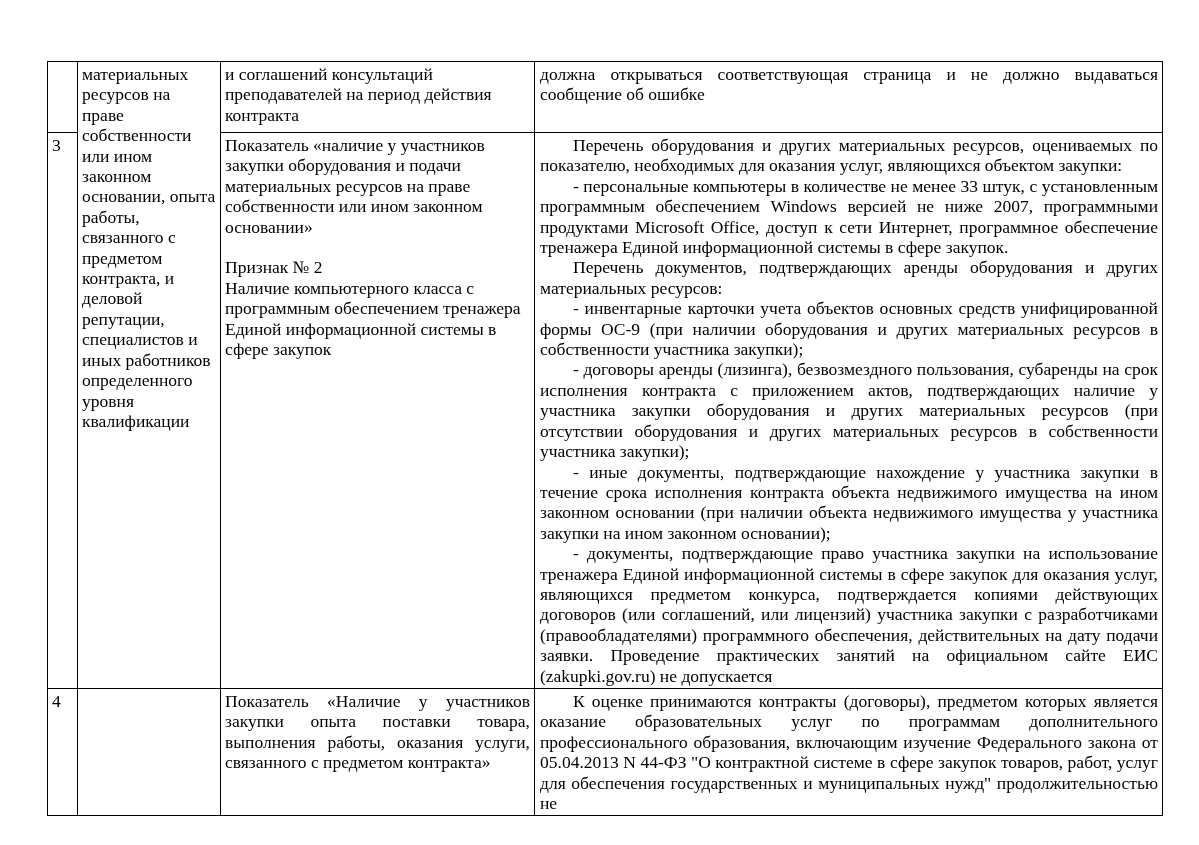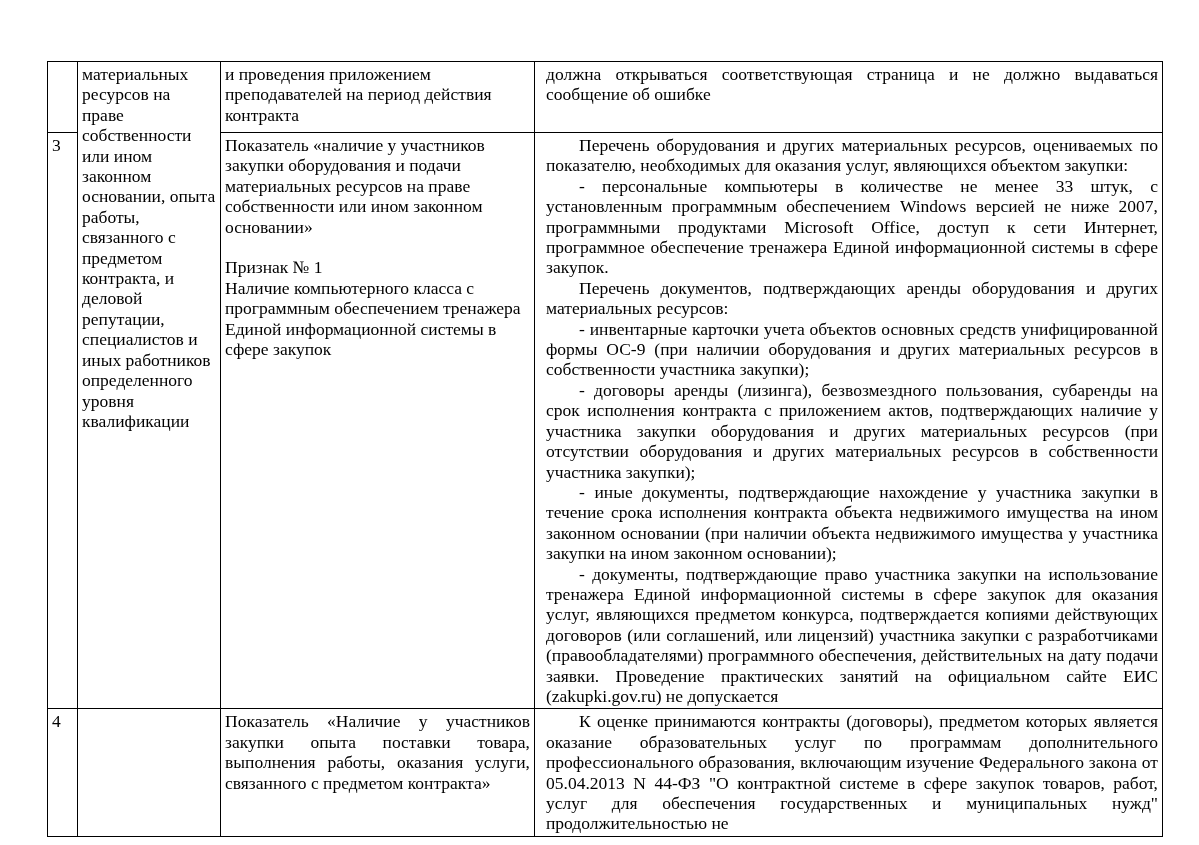--- a/index.html
+++ b/index.html
@@ -25,21 +25,21 @@
   }
   td {
     border: 1px solid #000000;
     vertical-align: top;
     padding: 2px 4px 2px 4px;
     font-size: 17.5px;
     line-height: 20.4px;
     overflow: hidden;
     word-spacing: normal;
   }
-  td.cell-content { padding-left: 11px; }
+  td.cell-content { padding-left: 5px; }
   tr.row-cont  { height: 71px; }
   tr.row-three { height: 529px; }
   tr.row-four  { height: 113px; }
   p { margin: 0; padding: 0; }
   .just { text-align: justify; }
   .ind  { text-indent: 33px; }
   .blank-line { min-height: 20.4px; }
 </style>
 </head>
 <body>
@@ -52,33 +52,33 @@
       <col style="width:314px">
       <col style="width:628px">
     </colgroup>
     <tbody>
       <tr class="row-cont">
         <td></td>
         <td rowspan="2">
           <p>материальных ресурсов на праве собственности или ином законном основании, опыта работы, связанного с предметом контракта, и деловой репутации, специалистов и иных работников определенного уровня квалификации</p>
         </td>
         <td>
-          <p>и проведения приложением преподавателей на период действия контракта</p>
+          <p>и соглашений консультаций преподавателей на период действия контракта</p>
         </td>
         <td class="cell-content">
           <p class="just">должна открываться соответствующая страница и не должно выдаваться сообщение об ошибке</p>
         </td>
       </tr>
 
       <tr class="row-three">
         <td>3</td>
         <td>
           <p>Показатель «наличие у участников закупки оборудования и подачи материальных ресурсов на праве собственности или ином законном основании»</p>
           <p class="blank-line"></p>
-          <p>Признак № 1</p>
+          <p>Признак № 2</p>
           <p>Наличие компьютерного класса с программным обеспечением тренажера Единой информационной системы в сфере закупок</p>
         </td>
         <td class="cell-content">
           <p class="just ind">Перечень оборудования и других материальных ресурсов, оцениваемых по показателю, необходимых для оказания услуг, являющихся объектом закупки:</p>
           <p class="just ind">- персональные компьютеры в количестве не менее 33 штук, с установленным программным обеспечением Windows версией не ниже 2007, программными продуктами Microsoft Office, доступ к сети Интернет, программное обеспечение тренажера Единой информационной системы в сфере закупок.</p>
           <p class="just ind">Перечень документов, подтверждающих аренды оборудования и других материальных ресурсов:</p>
           <p class="just ind">- инвентарные карточки учета объектов основных средств унифицированной формы ОС-9 (при наличии оборудования и других материальных ресурсов в собственности участника закупки);</p>
           <p class="just ind">- договоры аренды (лизинга), безвозмездного пользования, субаренды на срок исполнения контракта с приложением актов, подтверждающих наличие у участника закупки оборудования и других материальных ресурсов (при отсутствии оборудования и других материальных ресурсов в собственности участника закупки);</p>
           <p class="just ind">- иные документы, подтверждающие нахождение у участника закупки в течение срока исполнения контракта объекта недвижимого имущества на ином законном основании (при наличии объекта недвижимого имущества у участника закупки на ином законном основании);</p>
           <p class="just ind">- документы, подтверждающие право участника закупки на использование тренажера Единой информационной системы в сфере закупок для оказания услуг, являющихся предметом конкурса, подтверждается копиями действующих договоров (или соглашений, или лицензий) участника закупки с разработчиками (правообладателями) программного обеспечения, действительных на дату подачи заявки. Проведение практических занятий на официальном сайте ЕИС (zakupki.gov.ru) не допускается</p>

